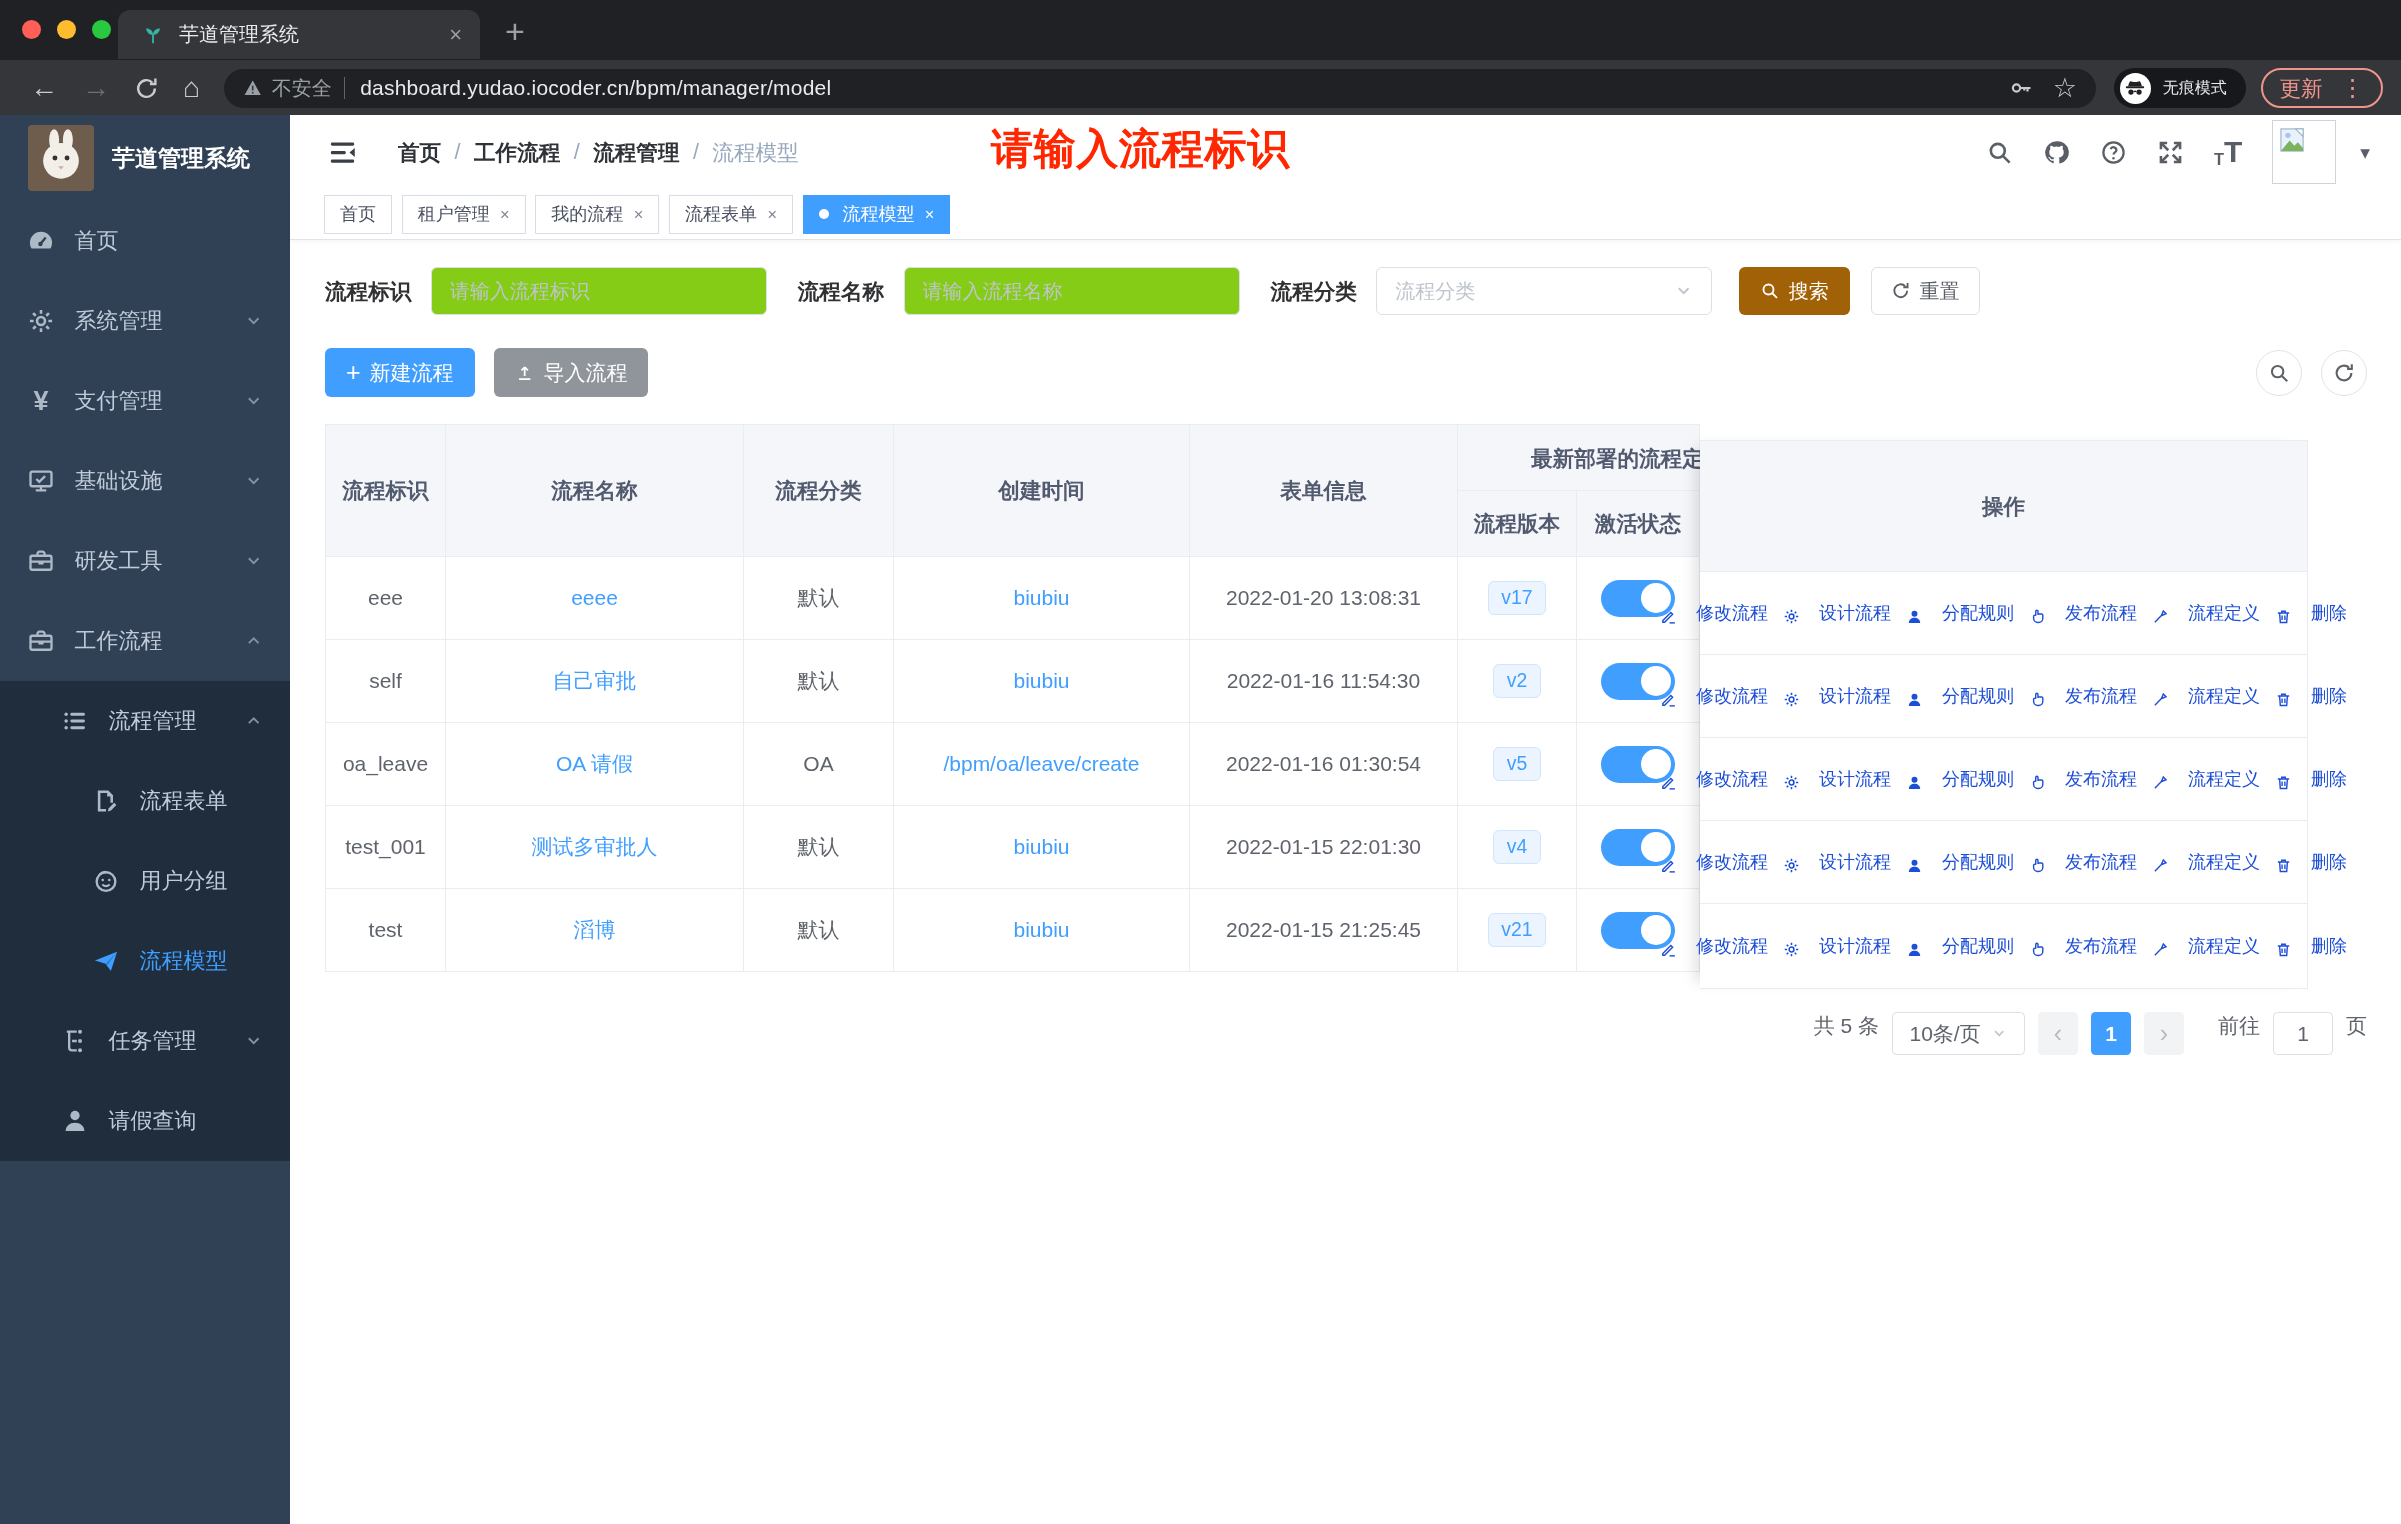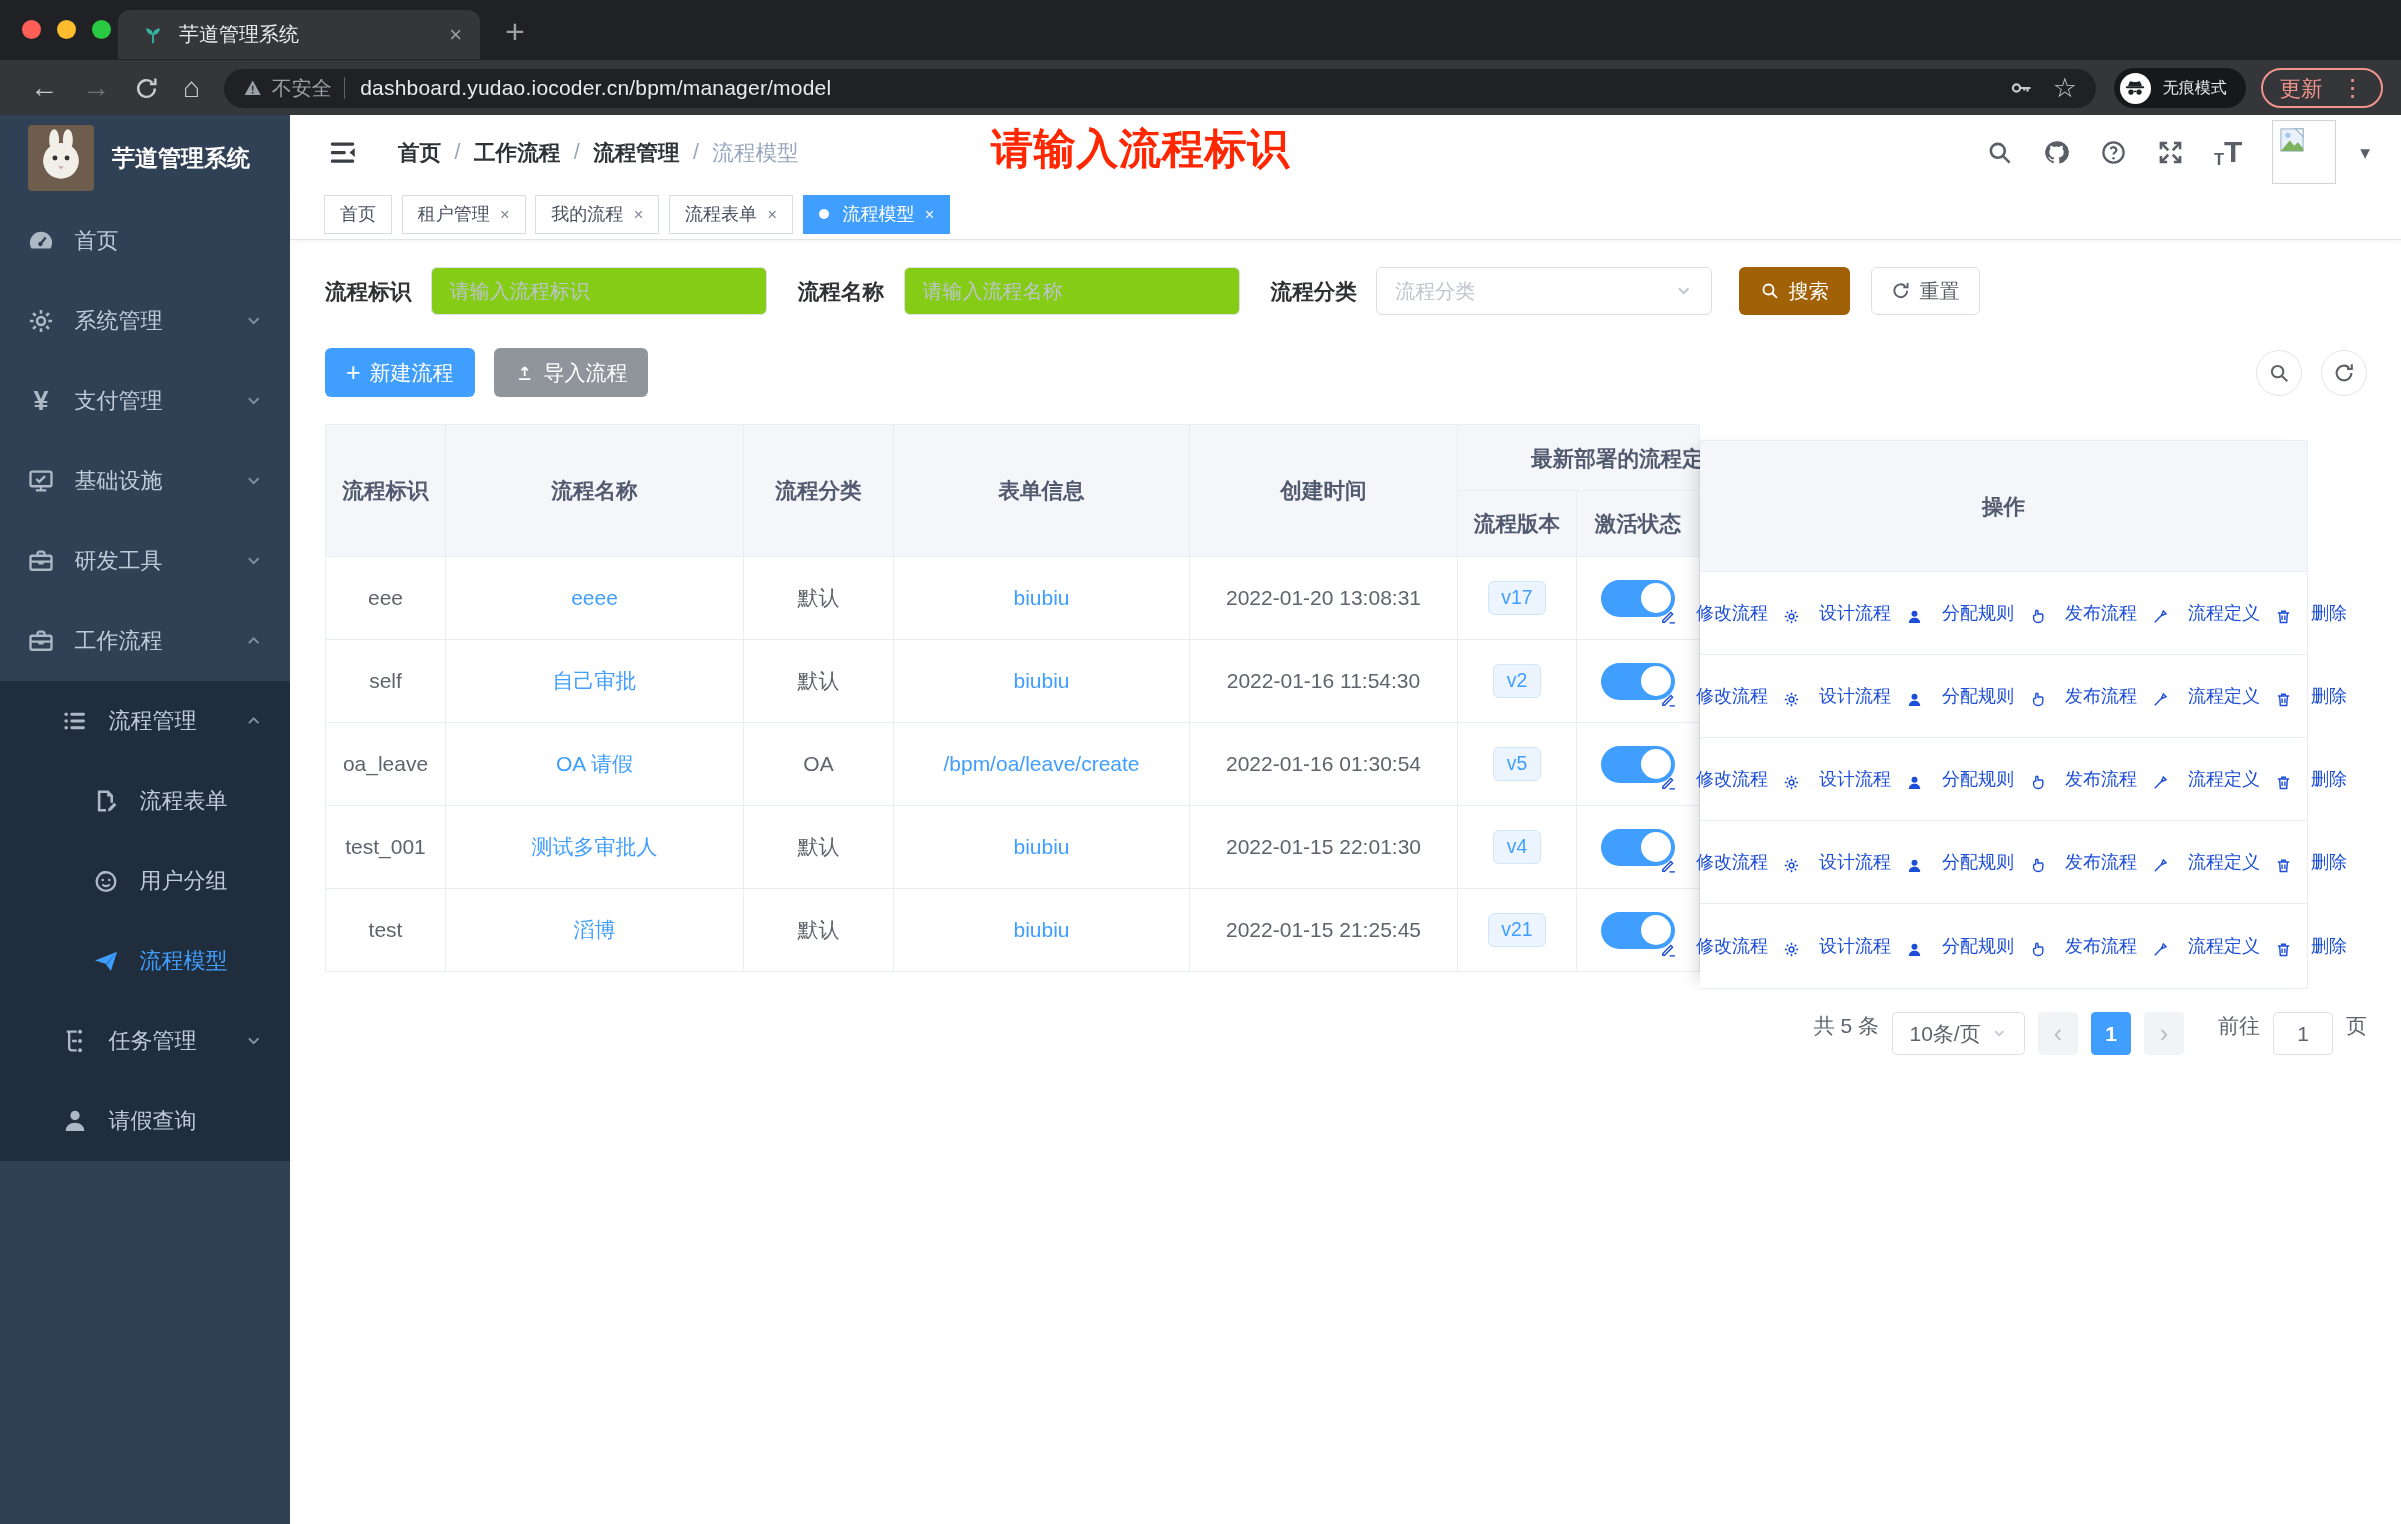--- a/index.html
+++ b/index.html
@@ -544,22 +544,22 @@
             </svg>
           </div>
       </div>
     </div>
 
     <div class="table-wrap">
       <div class="tbl">
         <div class="c hc rs2">流程标识</div>
         <div class="c hc rs2">流程名称</div>
         <div class="c hc rs2">流程分类</div>
+        <div class="c hc rs2">创建时间</div>
         <div class="c hc rs2">表单信息</div>
-        <div class="c hc rs2">创建时间</div>
         <div class="c hc cs2">
             <span class="gtitle">最新部署的流程定义</span>
           </div>
         <div class="c hc">流程版本</div>
         <div class="c hc">激活状态</div>
 
         <div class="c">eee</div>
         <div class="c blue">eeee</div>
         <div class="c">默认</div>
         <div class="c blue">biubiu</div>

